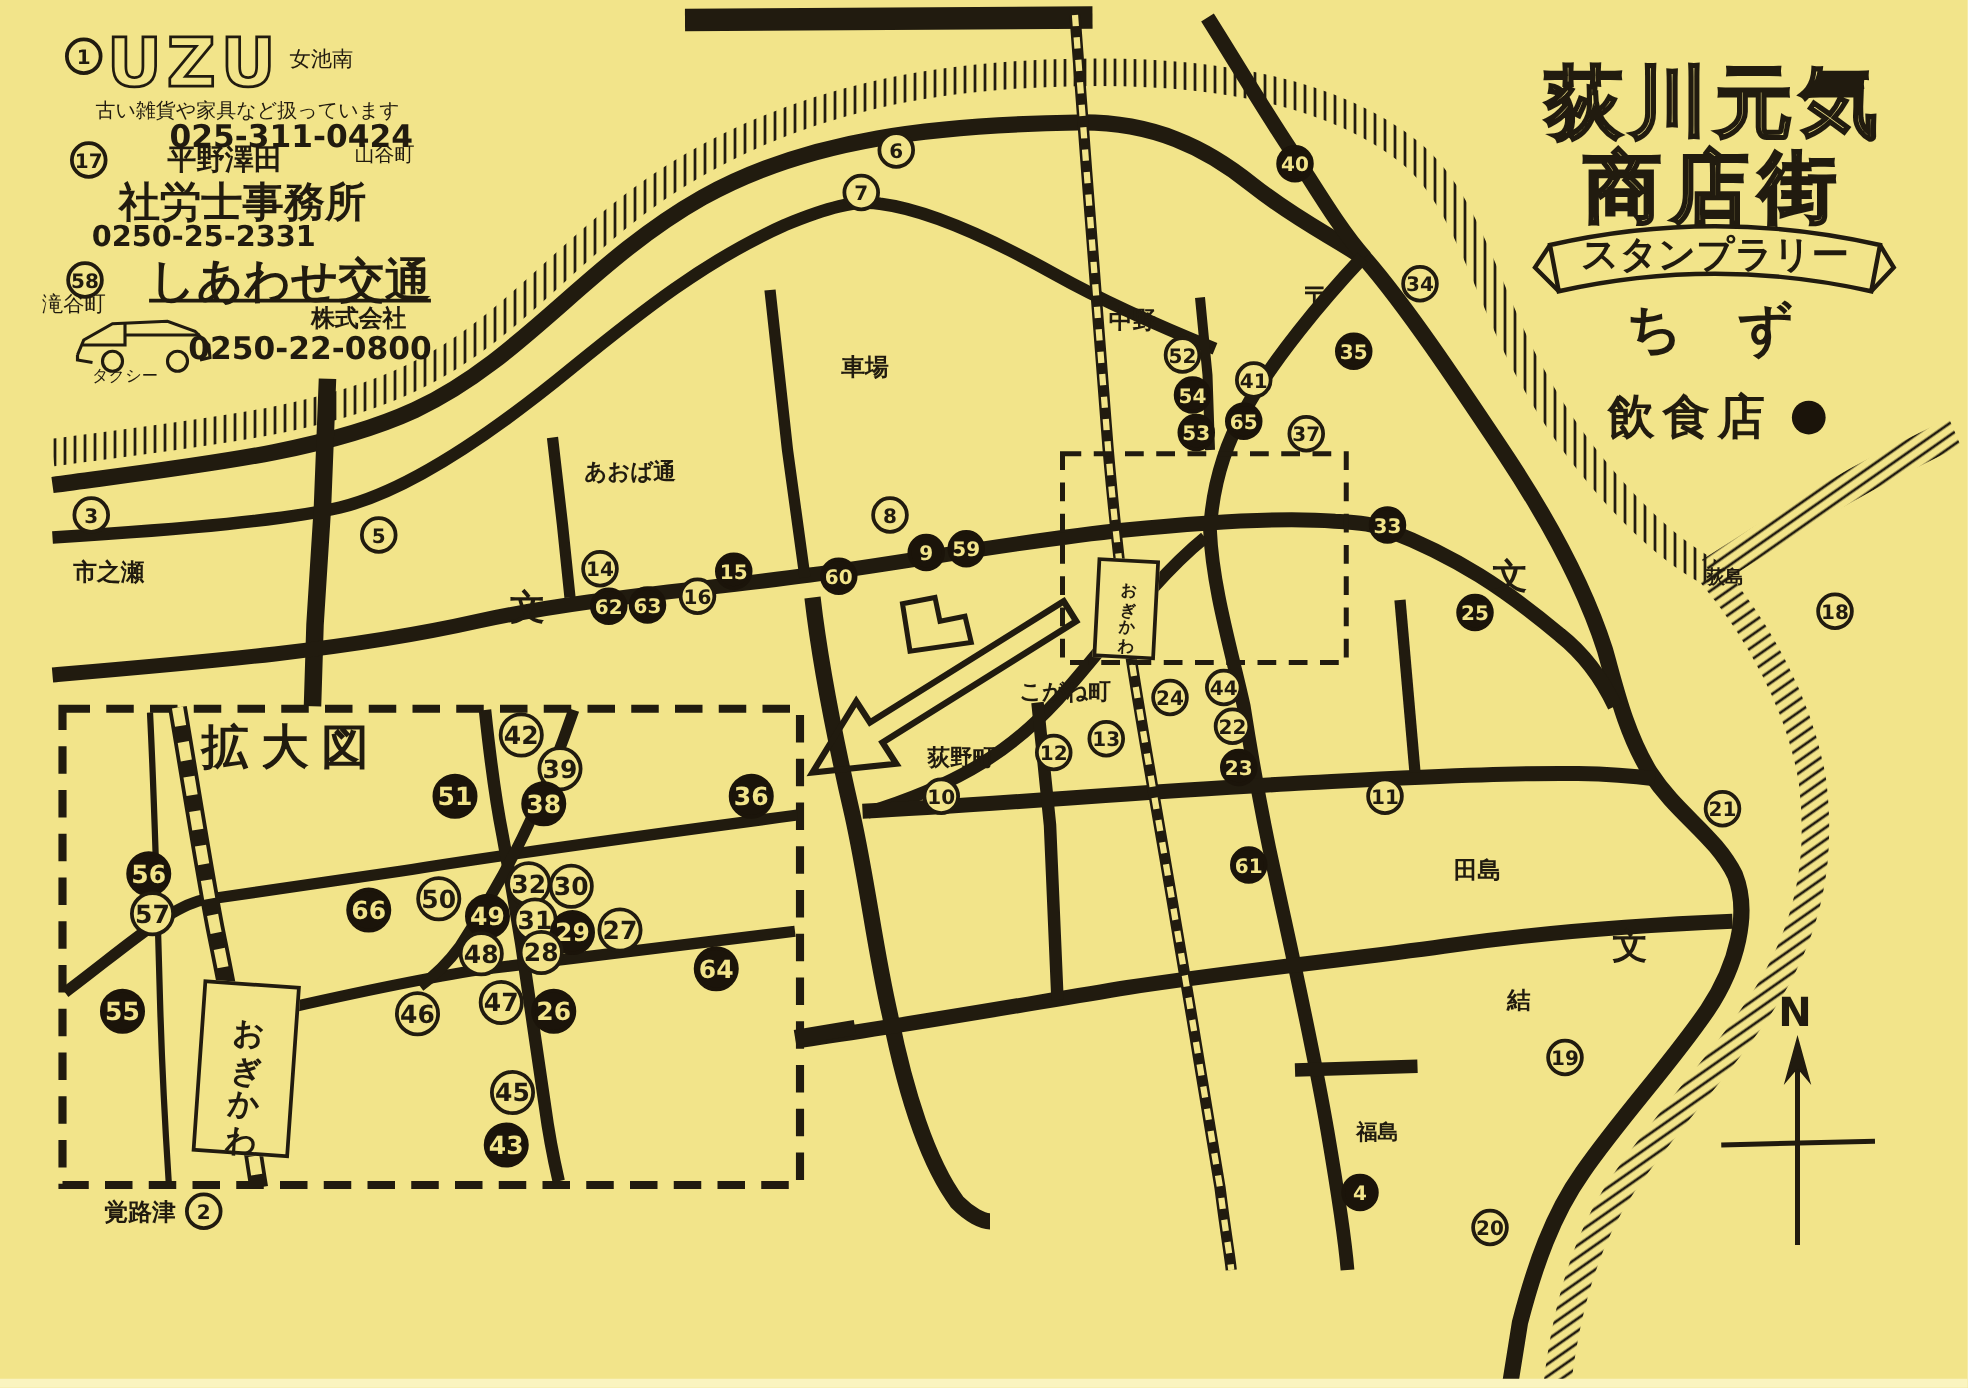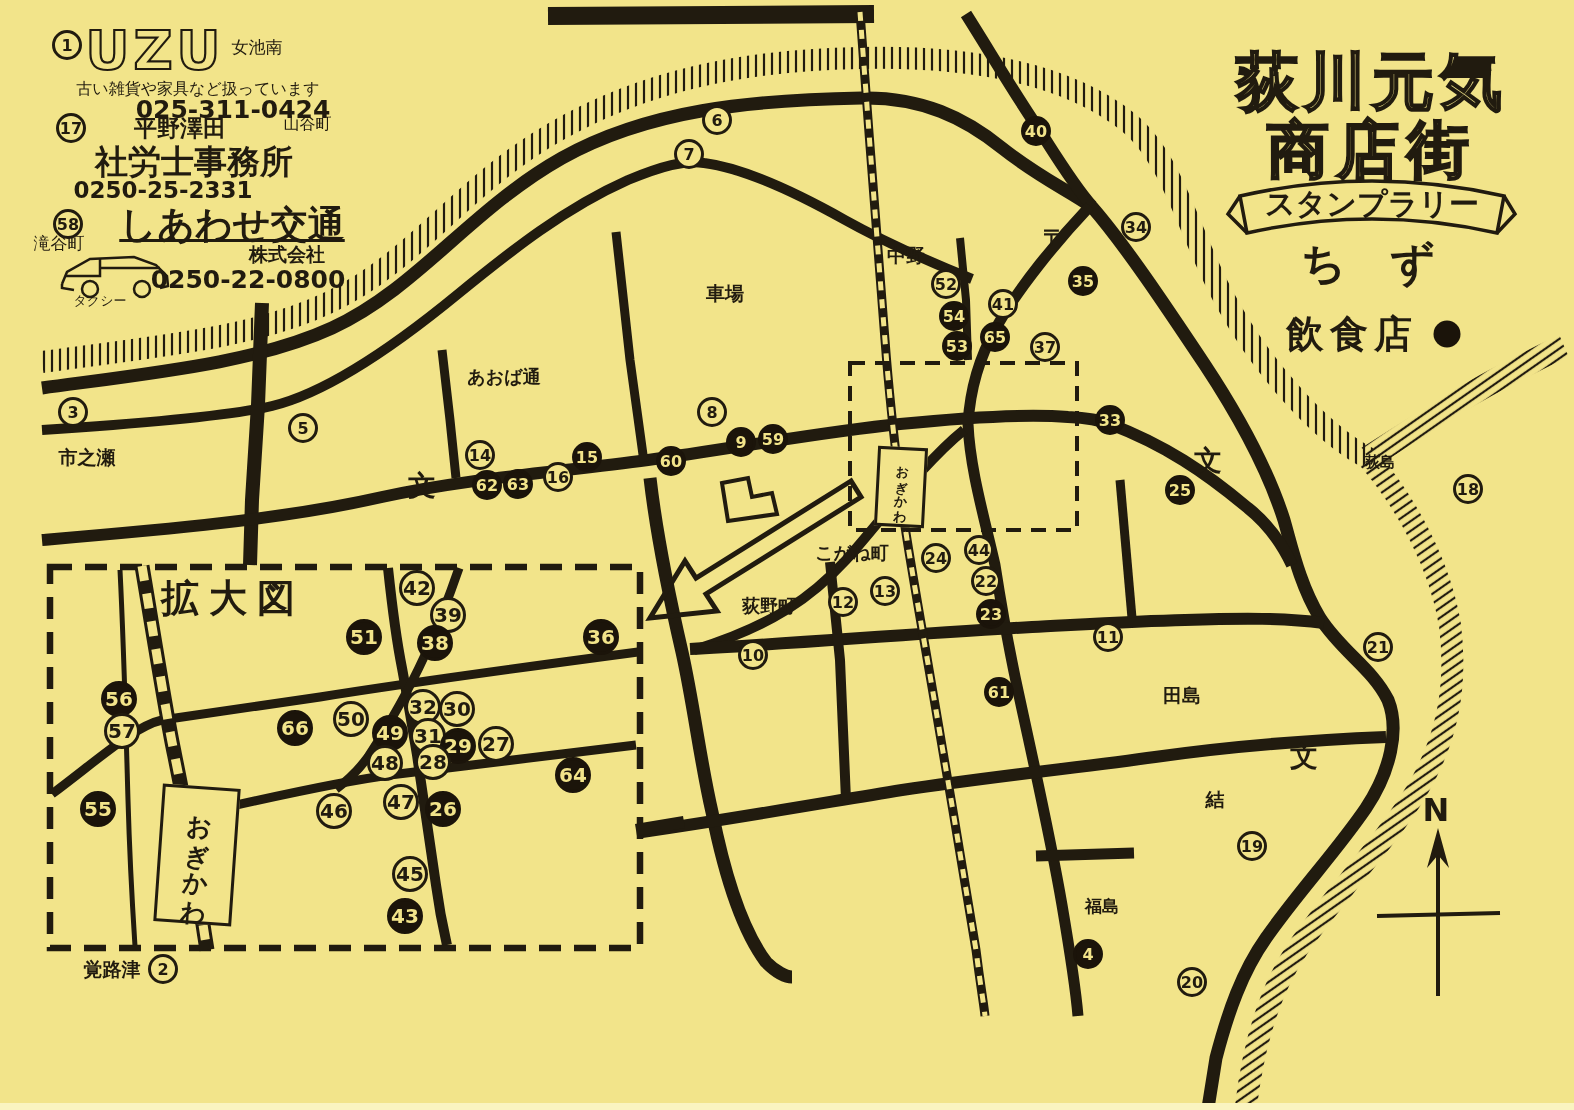--- a/index.html
+++ b/index.html
@@ -168,21 +168,21 @@
     <div class="marker m-main filled" style="left: 773px; top: 439px;">59</div>
     <div class="marker m-main filled" style="left: 1110px; top: 420px;">33</div>
     <div class="marker m-main filled" style="left: 1180px; top: 490px;">25</div>
     <div class="marker m-main open" style="left: 1468px; top: 489px;">18</div>
     <div class="marker m-main open" style="left: 936px; top: 558px;">24</div>
     <div class="marker m-main open" style="left: 979px; top: 550px;">44</div>
     <div class="marker m-main open" style="left: 986px; top: 581px;">22</div>
     <div class="marker m-main filled" style="left: 991px; top: 614px;">23</div>
     <div class="marker m-main open" style="left: 885px; top: 591px;">13</div>
     <div class="marker m-main open" style="left: 843px; top: 602px;">12</div>
-    <div class="marker m-main open" style="left: 753px; top: 655px; text-align: right;">10</div>
+    <div class="marker m-main open" style="left: 753px; top: 637px; text-align: right;">10</div>
     <div class="marker m-main open" style="left: 1108px; top: 637px;">11</div>
     <div class="marker m-main filled" style="left: 999px; top: 692px;">61</div>
     <div class="marker m-main open" style="left: 1378px; top: 647px;">21</div>
     <div class="marker m-main open" style="left: 1252px; top: 846px;">19</div>
     <div class="marker m-main open" style="left: 1192px; top: 982px;">20</div>
     <div class="marker m-main filled" style="left: 1088px; top: 954px;">4</div>
     <div class="marker m-main open" style="left: 163px; top: 969px;">2</div>
     <div class="marker m-zoom open" style="left: 417px; top: 588px;">42</div>
     <div class="marker m-zoom open" style="left: 448px; top: 615px;">39</div>
     <div class="marker m-zoom filled" style="left: 364px; top: 637px;">51</div>
@@ -202,21 +202,21 @@
     <div class="marker m-zoom open" style="left: 433px; top: 762px;">28</div>
     <div class="marker m-zoom filled" style="left: 573px; top: 775px;">64</div>
     <div class="marker m-zoom filled" style="left: 98px; top: 809px;">55</div>
     <div class="marker m-zoom open" style="left: 334px; top: 811px;">46</div>
     <div class="marker m-zoom open" style="left: 401px; top: 802px;">47</div>
     <div class="marker m-zoom filled" style="left: 443px; top: 809px;">26</div>
     <div class="marker m-zoom open" style="left: 410px; top: 874px;">45</div>
     <div class="marker m-zoom filled" style="left: 405px; top: 916px;">43</div>
     <span class="map-label" style="left: 87px; top: 458px; font-size: 19px; font-weight: 600;">市之瀬</span>
     <span class="map-label" style="left: 504px; top: 377px; font-size: 18px; font-weight: 600;">あおば通</span>
-    <span class="map-label" style="left: 725px; top: 294px; font-size: 19px; font-weight: 600;">車場</span>
+    <span class="map-label" style="left: 692px; top: 294px; font-size: 19px; font-weight: 600;">車場</span>
     <span class="map-label" style="left: 906px; top: 256px; font-size: 19px; font-weight: 600;">中野</span>
     <span class="map-label" style="left: 1054px; top: 238px; font-size: 22px; font-weight: bold;">〒</span>
     <span class="map-label" style="left: 1380px; top: 462px; font-size: 15px; font-weight: 600;">荻島</span>
     <span class="map-label" style="left: 852px; top: 553px; font-size: 18px; font-weight: 600;">こがね町</span>
     <span class="map-label" style="left: 769px; top: 606px; font-size: 18px; font-weight: 600;">荻野町</span>
     <span class="map-label" style="left: 1182px; top: 696px; font-size: 19px; font-weight: 600;">田島</span>
     <span class="map-label" style="left: 1215px; top: 800px; font-size: 19px; font-weight: 600;">結</span>
     <span class="map-label" style="left: 1102px; top: 906px; font-size: 17px; font-weight: 600;">福島</span>
     <span class="map-label" style="left: 112px; top: 970px; font-size: 19px; font-weight: 600;">覚路津</span>
     <span class="map-label" style="left: 422px; top: 486px; font-size: 28px; font-weight: bold;">文</span>

